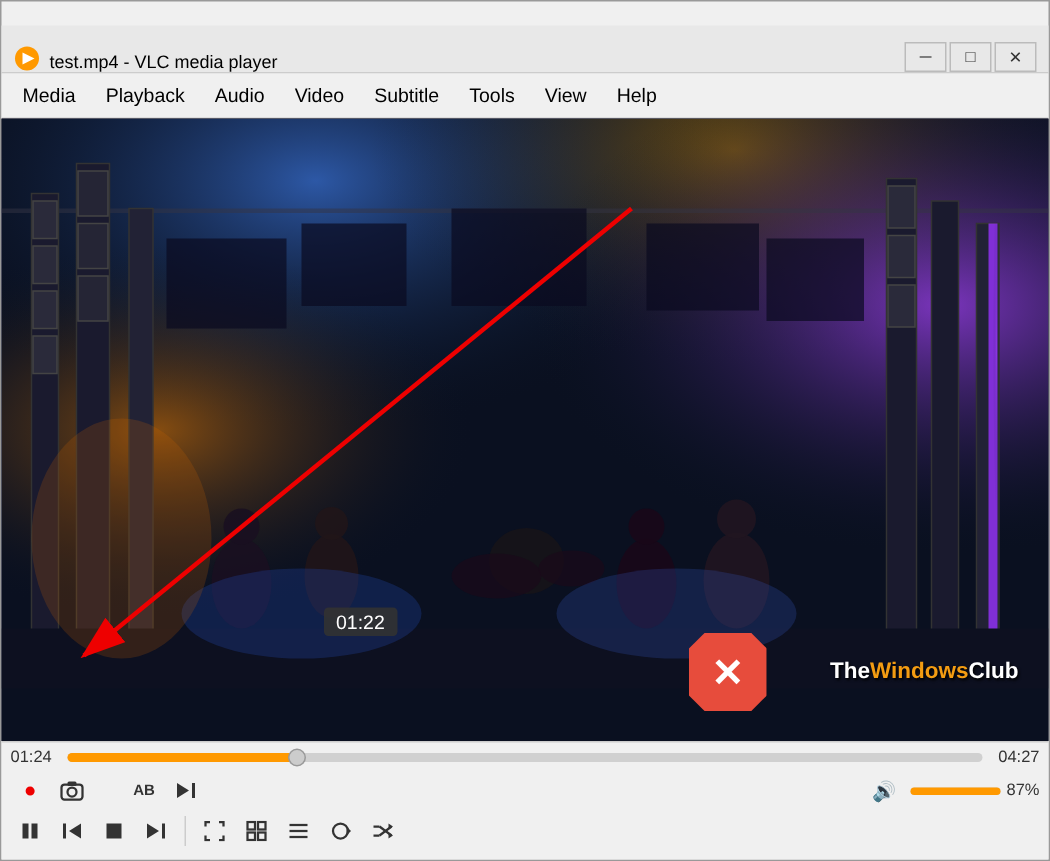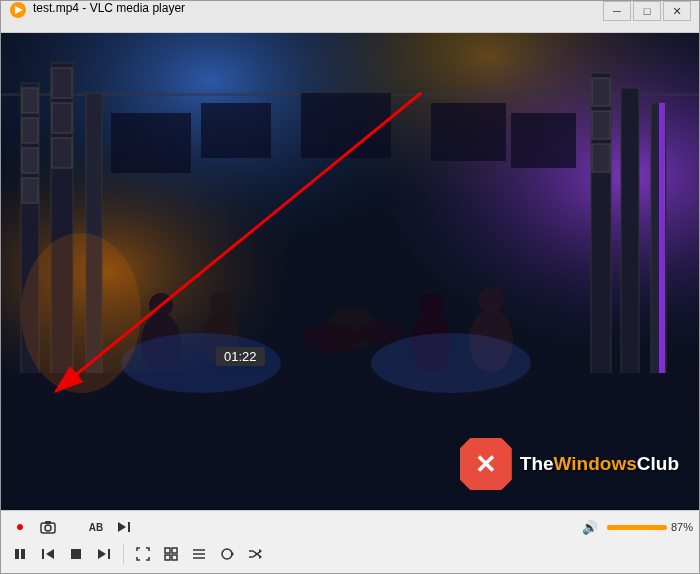--- a/index.html
+++ b/index.html
@@ -18,24 +18,25 @@
       background: #f0f0f0;
       border: 1px solid #999;
       display: flex;
       flex-direction: column;
     }
     
     .title-bar {
       background: #e8e8e8;
       height: 32px;
       display: flex;
-      align-items: flex-start;
+      align-items: flex-end;
       padding: 0 8px;
       border-bottom: 1px solid #ccc;
       flex-shrink: 0;
+      margin-top: 16px;
     }
     .title-bar-icon {
       width: 18px;
       height: 18px;
       margin-right: 6px;
       flex-shrink: 0;
     }
     .title-bar-text {
       flex: 1;
       font-size: 12px;
@@ -102,24 +103,25 @@
       position: absolute;
       bottom: 20px;
       right: 20px;
       display: flex;
       align-items: center;
       gap: 8px;
       pointer-events: none;
     }
     .watermark-text {
       color: white;
-      font-size: 19px;
+      font-size: 15px;
       font-weight: bold;
       text-shadow: 1px 1px 2px #000;
       line-height: 1.2;
+      margin-left: 34px;
     }
     .watermark-text span {
       color: #f39c12;
     }
     
     .controls-area {
       background: #f0f0f0;
       border-top: 1px solid #ccc;
       padding: 4px 6px;
       flex-shrink: 0;
@@ -233,20 +235,30 @@
       </svg>
     </div>
     <span class="title-bar-text">test.mp4 - VLC media player</span>
     <div class="title-bar-buttons">
       <button class="title-btn">─</button>
       <button class="title-btn">□</button>
       <button class="title-btn close">✕</button>
     </div>
   </div>
 
+  <div class="menu-bar">
+    <div class="menu-item">Media</div>
+    <div class="menu-item">Playback</div>
+    <div class="menu-item">Audio</div>
+    <div class="menu-item">Video</div>
+    <div class="menu-item">Subtitle</div>
+    <div class="menu-item">Tools</div>
+    <div class="menu-item">View</div>
+    <div class="menu-item">Help</div>
+  </div>
 
   <div class="video-area">
     <div class="video-content">
 
       <svg width="100%" height="100%" style="position:absolute;top:0;left:0;">
 
         <defs>
           <radialGradient id="stageLight1" cx="30%" cy="10%" r="40%">
             <stop offset="0%" stop-color="#4488ff" stop-opacity="0.6"></stop>
             <stop offset="100%" stop-color="#0a1628" stop-opacity="0"></stop>
@@ -331,35 +343,43 @@
       <svg width="100%" height="100%" style="position:absolute;top:0;left:0;pointer-events:none;">
         <defs>
           <marker id="arrowhead" markerWidth="10" markerHeight="7" refX="9" refY="3.5" orient="auto">
             <polygon points="0 0, 10 3.5, 0 7" fill="#e00"></polygon>
           </marker>
         </defs>
 
         <line x1="420" y1="60" x2="55" y2="358" stroke="#e00" stroke-width="3" marker-end="url(#arrowhead)"></line>
       </svg>
 
-      <div class="time-tooltip" style="left: 215px; top: 314px;">
+      <div class="time-tooltip" style="left: 215px; top: 326px;">
         <span>01:22</span>
       </div>
 
       <div class="watermark">
         <div style="width:52px;height:52px;background:#e74c3c;display:flex;align-items:center;justify-content:center;font-size:26px;font-weight:bold;color:white;clip-path:polygon(20% 0%,80% 0%,100% 20%,100% 80%,80% 100%,20% 100%,0% 80%,0% 20%);">✕</div>
         <div class="watermark-text">
           The<span>Windows</span>Club
         </div>
       </div>
     </div>
   </div>
 
   <div class="controls-area">
 
+    <div class="progress-row">
+      <span class="time-label">01:24</span>
+      <div class="progress-track">
+        <div class="progress-fill"></div>
+        <div class="progress-handle"></div>
+      </div>
+      <span class="time-label right">04:27</span>
+    </div>
 
     <div class="btn-row">
       <button class="ctrl-btn red-dot" title="Record">⏺</button>
       <button class="ctrl-btn" title="Take snapshot">
         <svg width="16" height="14" viewBox="0 0 16 14">
           <rect x="1" y="3" width="14" height="10" rx="2" fill="none" stroke="#333" stroke-width="1.5"></rect>
           <circle cx="8" cy="8" r="3" fill="none" stroke="#333" stroke-width="1.5"></circle>
           <rect x="5" y="1" width="6" height="3" rx="1" fill="#333"></rect>
         </svg>
       </button>

